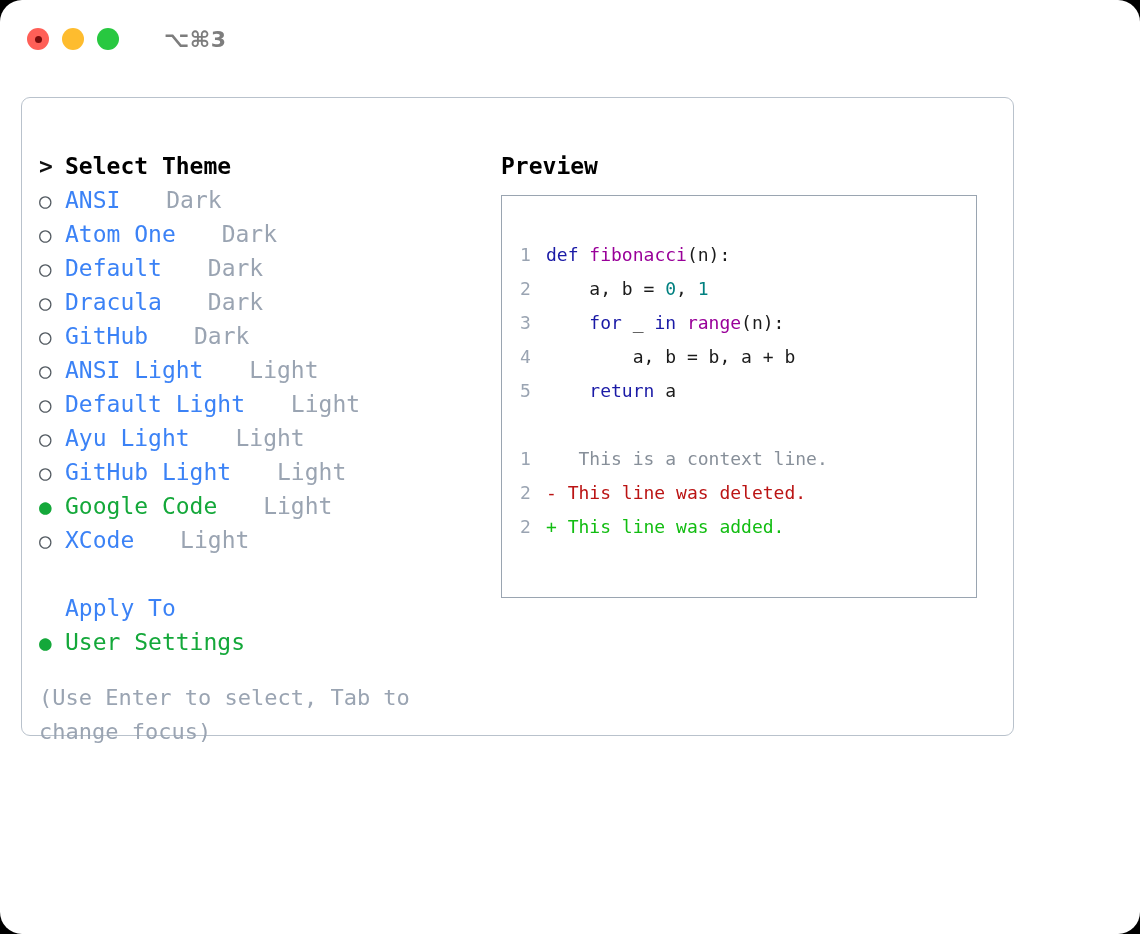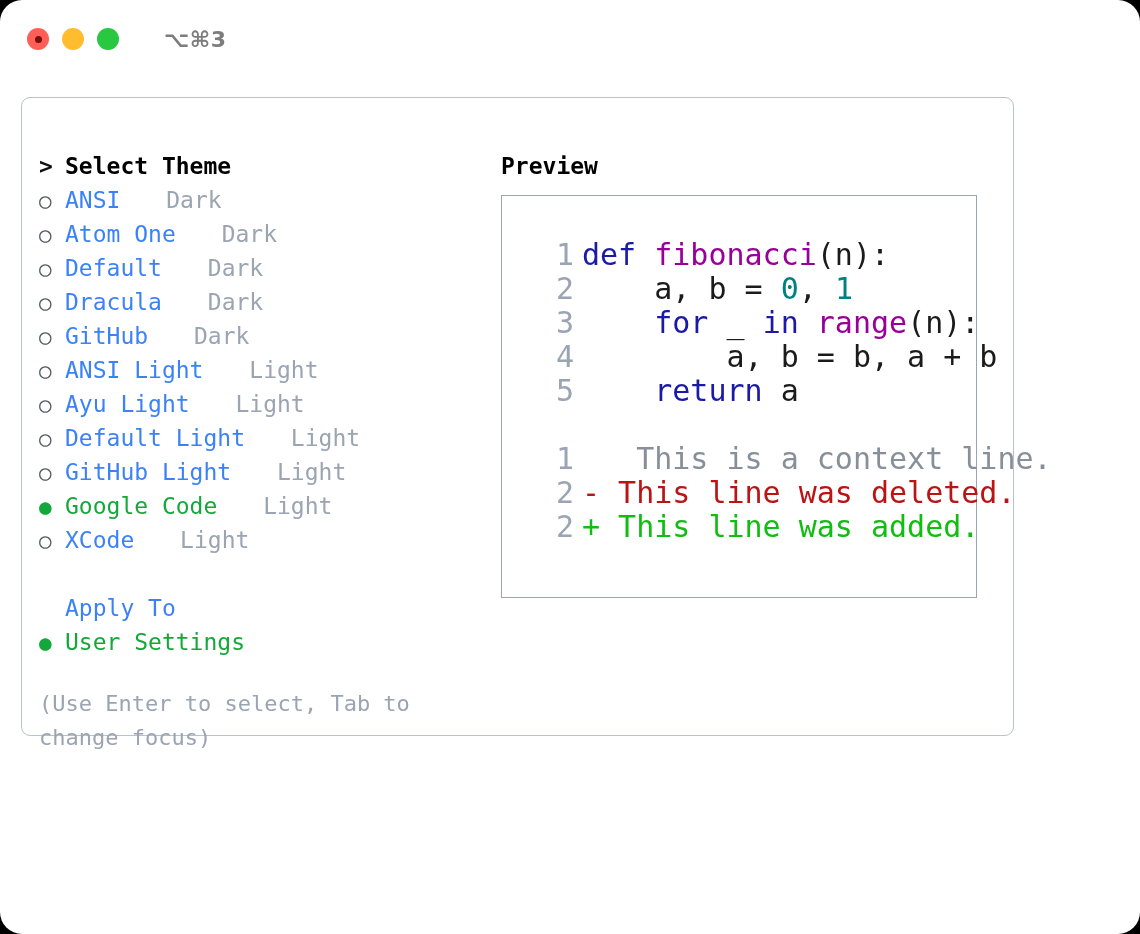--- a/index.html
+++ b/index.html
@@ -122,21 +122,21 @@
   .marker-on  { color: #14a83a; }
 
   .label        { color: #3b82f6; }
   .label-header { color: #000000; font-weight: bold; }
   .label-sel    { color: #14a83a; }
   .suffix       { color: #9aa4b2; margin-left: 32px; }
 
   .spacer-row { height: 34px; }
 
   #hint {
-    margin-top: 28px;
+    margin-top: 22px;
     font-size: 22px;
     line-height: 34px;
     color: #9aa4b2;
     width: 420px;
   }
 
   
   #right-col {
     padding: 51px 0 0 14px;
     box-sizing: border-box;
@@ -152,24 +152,23 @@
   #preview-box {
     width: 476px;
     height: 403px;
     border: 1.5px solid #9aa5b1;
     box-sizing: border-box;
     background: #ffffff;
     padding: 42px 0 0 18px;
   }
 
   .code-line {
-    font-size: 30px;
+    font-size: 18px;
     line-height: 34px;
     white-space: pre;
-    margin-left: 36px;
   }
   .ln {
     display: inline-block;
     width: 26px;
     color: #9aa4b2;
   }
   .kw   { color: #1a1aa6; }
   .fn   { color: #990099; }
   .num  { color: #008080; }
   .plain{ color: #1b1b1b; }
@@ -202,22 +201,22 @@
           <span class="marker marker-caret">&gt;</span><span class="label-header">Select Theme</span>
         </div>
 
         <div id="theme-list">
             <div class="row"><span class="marker marker-off">○</span><span class="label">ANSI</span><span class="suffix"> Dark</span></div>
             <div class="row"><span class="marker marker-off">○</span><span class="label">Atom One</span><span class="suffix"> Dark</span></div>
             <div class="row"><span class="marker marker-off">○</span><span class="label">Default</span><span class="suffix"> Dark</span></div>
             <div class="row"><span class="marker marker-off">○</span><span class="label">Dracula</span><span class="suffix"> Dark</span></div>
             <div class="row"><span class="marker marker-off">○</span><span class="label">GitHub</span><span class="suffix"> Dark</span></div>
             <div class="row"><span class="marker marker-off">○</span><span class="label">ANSI Light</span><span class="suffix"> Light</span></div>
+            <div class="row"><span class="marker marker-off">○</span><span class="label">Default Light</span><span class="suffix"> Light</span></div>
             <div class="row"><span class="marker marker-off">○</span><span class="label">Ayu Light</span><span class="suffix"> Light</span></div>
-            <div class="row"><span class="marker marker-off">○</span><span class="label">Default Light</span><span class="suffix"> Light</span></div>
             <div class="row"><span class="marker marker-off">○</span><span class="label">GitHub Light</span><span class="suffix"> Light</span></div>
             <div class="row"><span class="marker marker-on">●</span><span class="label-sel">Google Code</span><span class="suffix"> Light</span></div>
             <div class="row"><span class="marker marker-off">○</span><span class="label">XCode</span><span class="suffix"> Light</span></div>
           </div>
 
         <div class="spacer-row"></div>
 
         <div class="row">
           <span class="marker"></span><span class="label">Apply To</span>
         </div>

